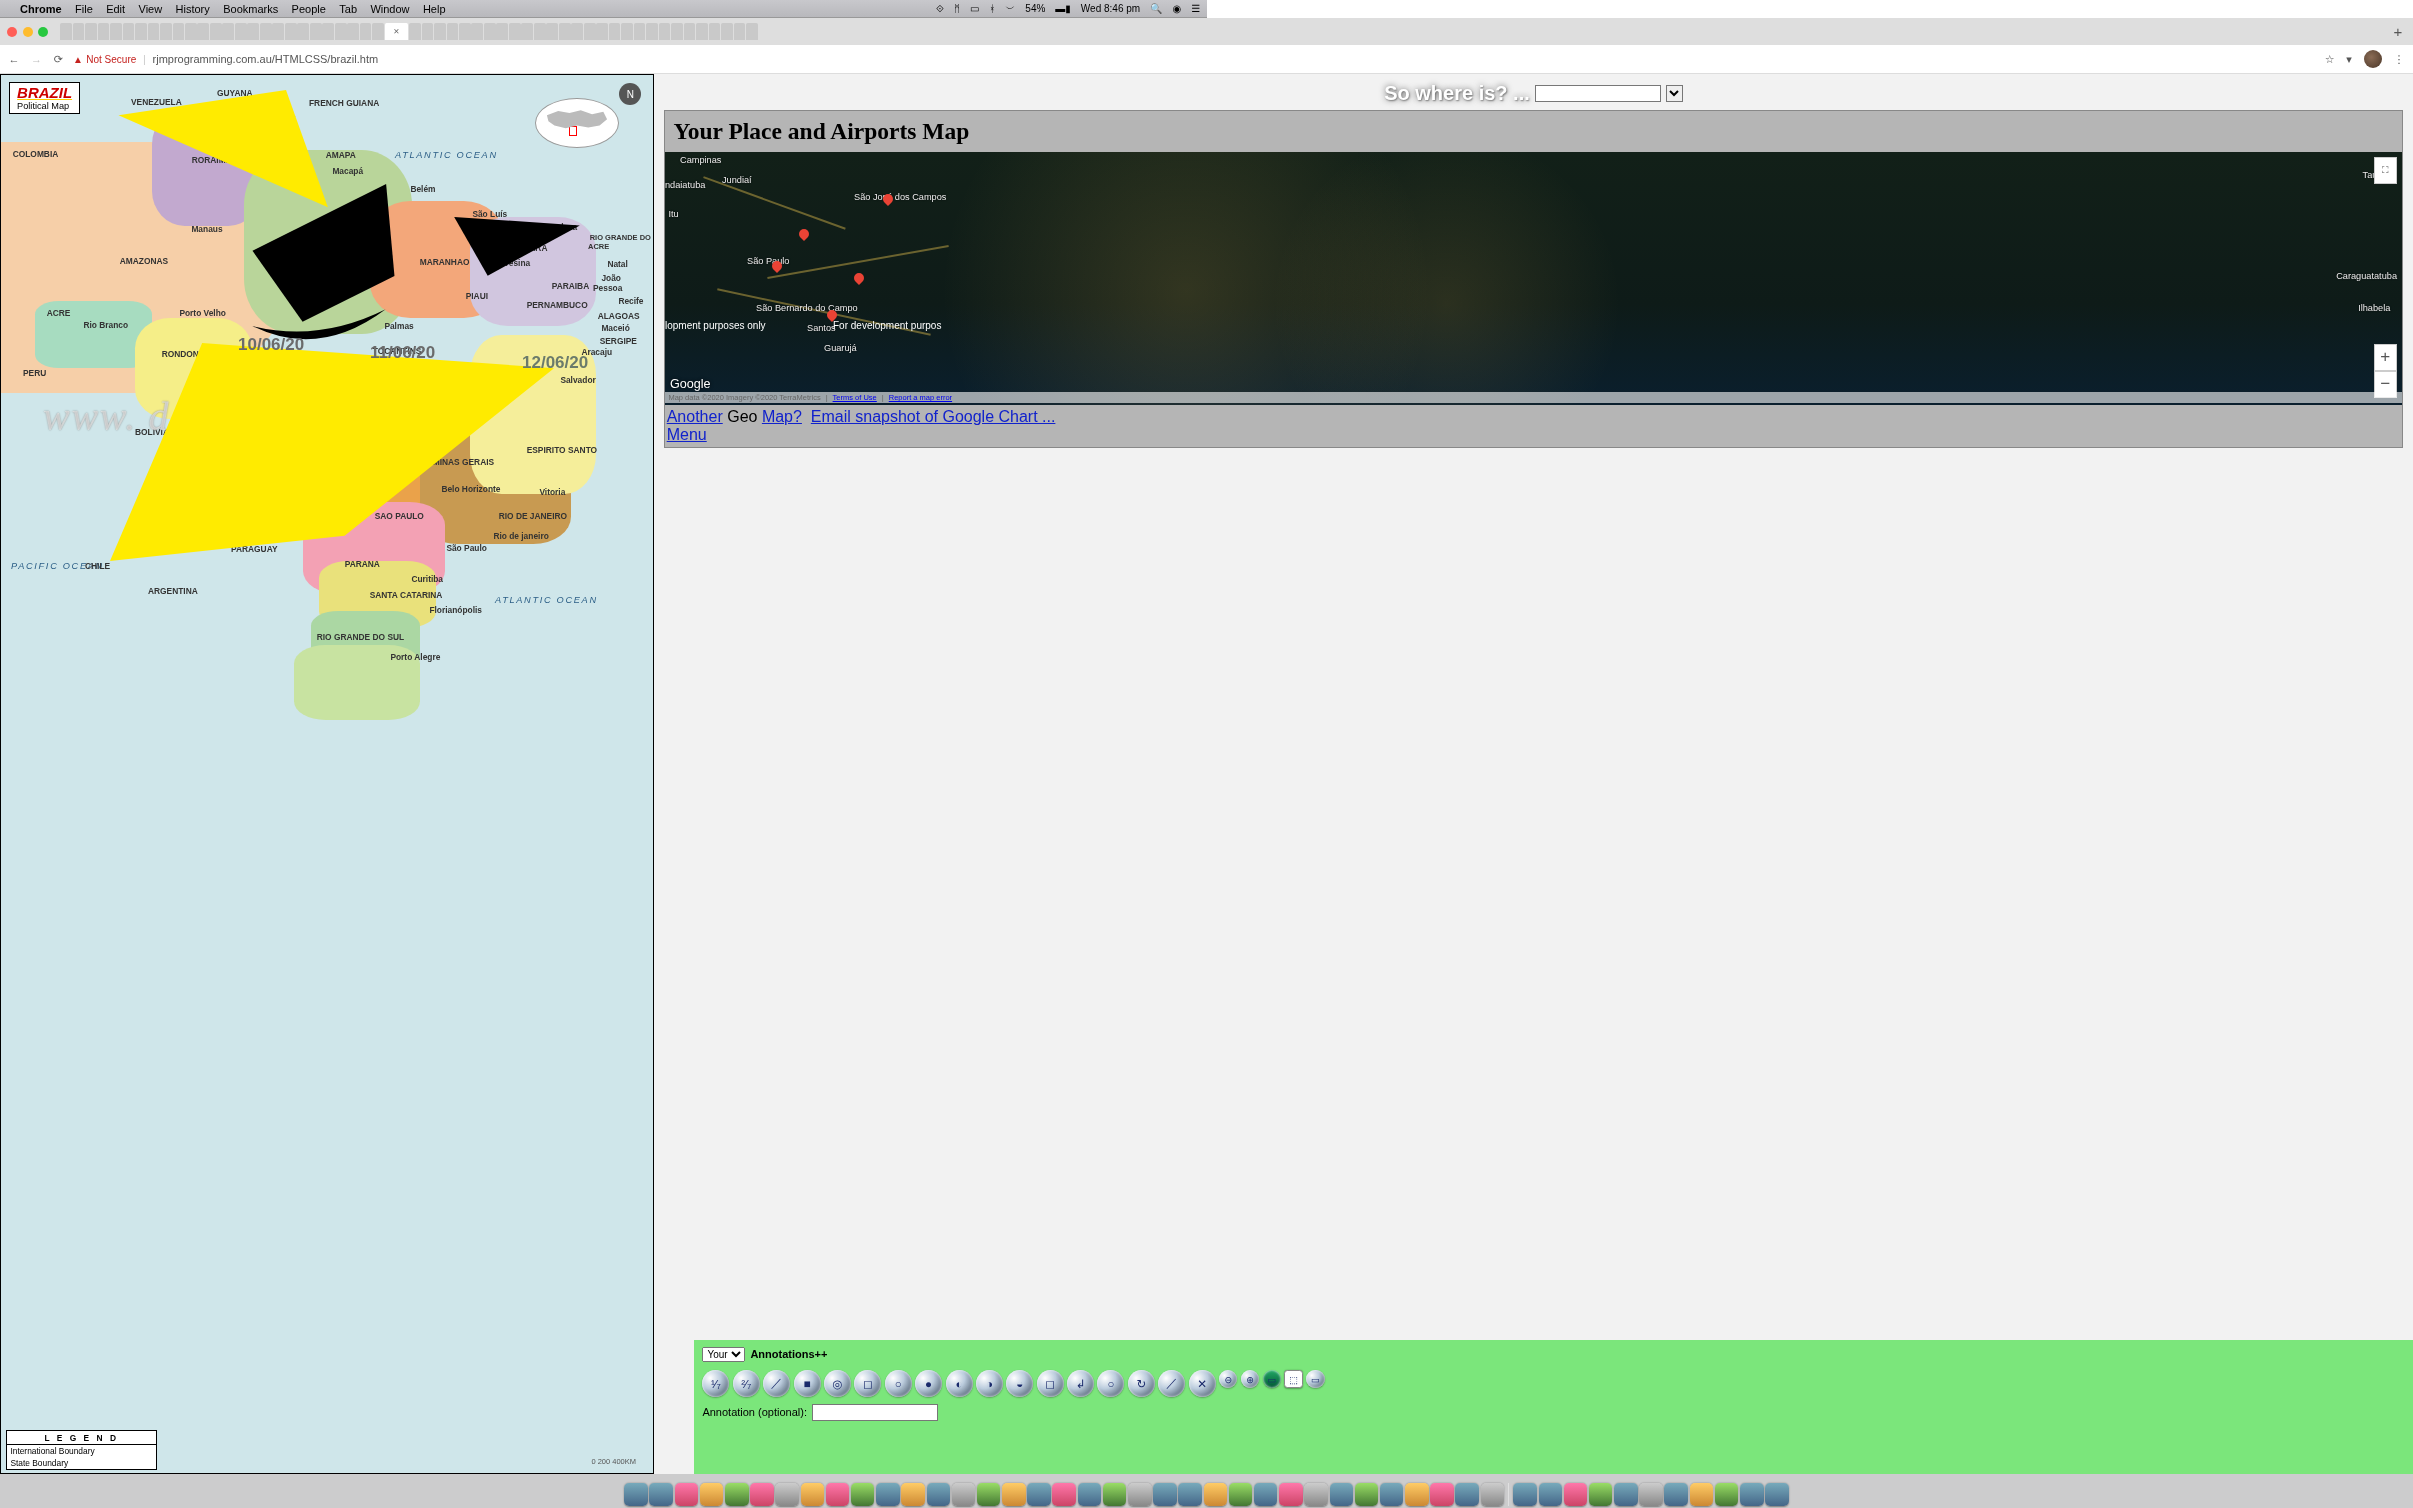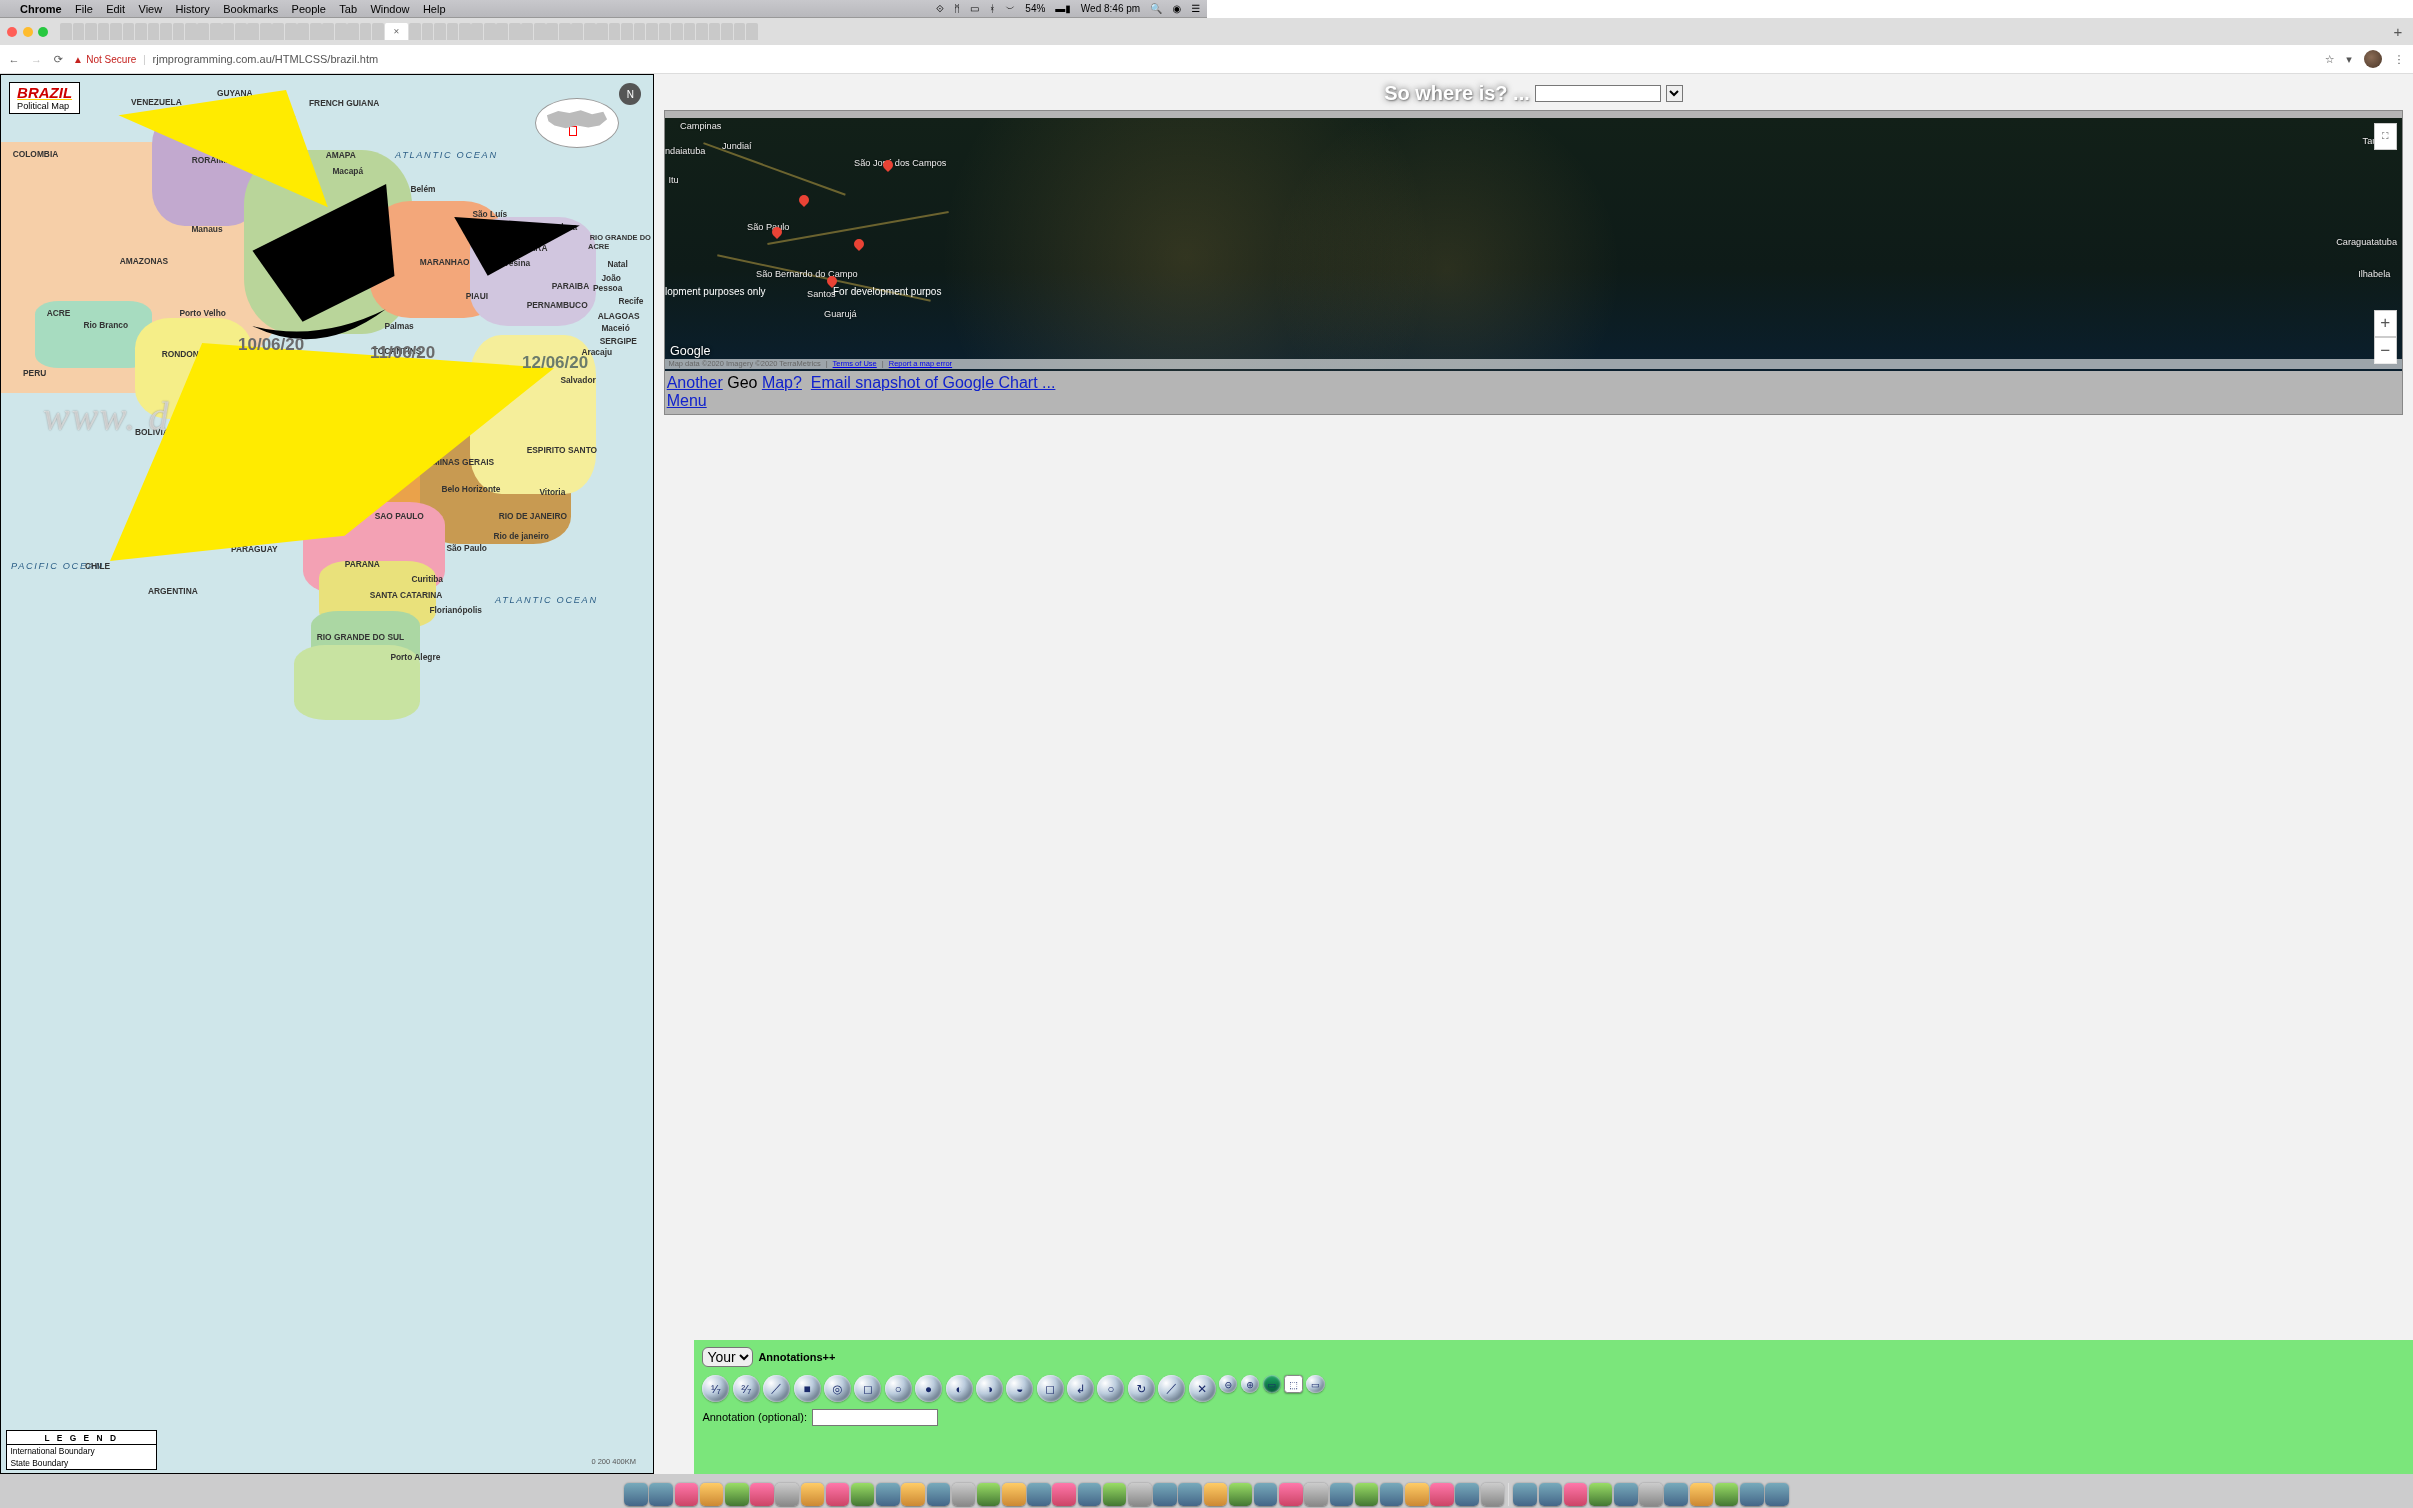--- a/index.html
+++ b/index.html
@@ -87,21 +87,21 @@
 .gmap-ctrl { position: absolute; right: 5px; background: #fff; color: #555; width: 23.5px; height: 27px; display: flex; align-items: center; justify-content: center; border: 0.8px solid #ccc; }
 .gmap-fs { top: 5px; } .gmap-plus { bottom: 34px; font-size: 17px; } .gmap-minus { bottom: 6.7px; font-size: 17px; }
 .gmap-credit { position: absolute; bottom: 1.7px; left: 0; right: 0; font-size: 7.5px; color: #666; background: rgba(255,255,255,.6); padding: 0.8px 3.4px; display: flex; gap: 5px; }
 .gmap-logo { position: absolute; left: 5px; bottom: 13.4px; color: #fff; font-size: 12.6px; font-family: Arial; text-shadow: 0 0 3.4px #000; }
 
 .links { font-size: 16px; padding: 3.4px 1.7px; }
 .links a { color: #1122cc; text-decoration: underline; }
 
 .ann-panel { position: absolute; left: 40px; right: -8.4px; bottom: 0; height: 134px; background: #7be67b; padding: 6.7px 8.4px; }
 .ann-top { display: flex; align-items: center; gap: 5px; font-size: 11px; font-weight: 700; }
-.ann-top select { font-size: 14px; border-radius: 6px; }
+.ann-top select { font-size: 10px; }
 .ann-tools { margin-top: 8.4px; display: flex; flex-wrap: wrap; gap: 3.4px; }
 .tool { width: 27px; height: 27px; border-radius: 50%; background: radial-gradient(circle at 30% 30%, #fff, #bcd 40%, #456 90%); display: flex; align-items: center; justify-content: center; color: #1a2a6b; font-size: 11.7px; box-shadow: inset 0 0 2.5px #fff, 0 0.8px 1.7px #0005; }
 .tool.small { width: 18.4px; height: 18.4px; font-size: 9.2px; }
 .ann-input { margin-top: 6.7px; font-size: 11px; display: flex; align-items: center; gap: 5px; }
 .ann-input input { width: 126px; height: 17px; border: 0.8px solid #777; }
 
 
 .dock { position: absolute; bottom: 0; left: 0; right: 0; height: 34px; background: rgba(109,109,112,.35); display: flex; align-items: flex-end; justify-content: center; gap: 1.7px; padding: 1.7px 5px; }
 .dock .app { width: 23.5px; height: 23.5px; border-radius: 5px; background: linear-gradient(#7ab,#468); box-shadow: 0 0.8px 1.7px #0006; }
 .dock .app:nth-child(3n){ background: linear-gradient(#f7a,#c46); }
@@ -359,20 +359,21 @@
     </div>
 
     <div class="right-pane">
       <div class="row-sel">
         <span class="heading2">So where is? ...</span>
         <input class="place" type="text" style="">
         <select class="placesel"></select>
       </div>
 
       <div class="panel">
+        <h2>Your Place and Airports Map</h2>
         <div class="gmap">
           <div class="roads"></div>
           <div class="road-line" style="left:34px;top:50px;width:151px;transform:rotate(20deg)"></div>
           <div class="road-line" style="left:101px;top:109px;width:184px;transform:rotate(-10deg)"></div>
           <div class="road-line" style="left:50px;top:159px;width:218px;transform:rotate(12deg)"></div>
 
           <div class="city" style="left:15px;top:3.4px">Campinas</div>
           <div class="city" style="right:6.7px;top:18.4px">Taubaté</div>
           <div class="city" style="left:57px;top:23.5px">Jundiaí</div>
           <div class="city" style="left:189px;top:40px">São José dos Campos</div>

